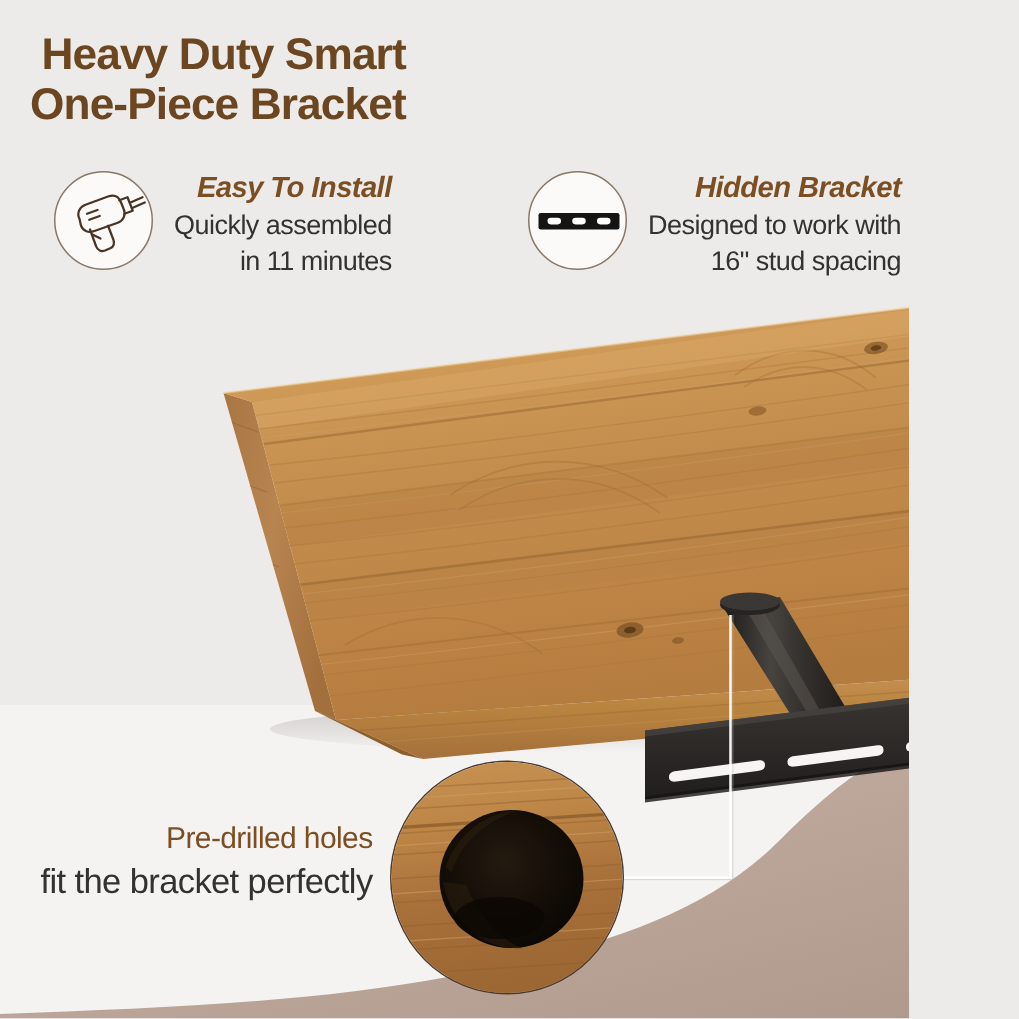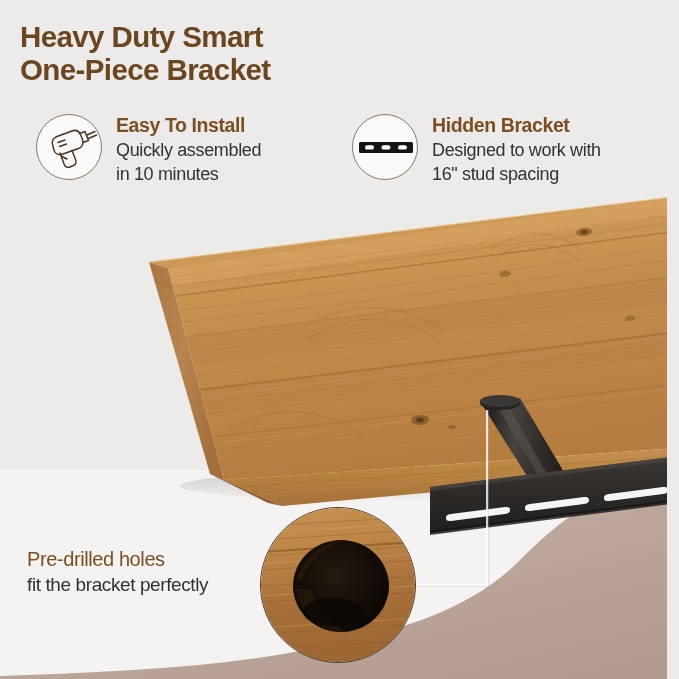--- a/index.html
+++ b/index.html
@@ -5,21 +5,21 @@
 <style>
   * { margin:0; padding:0; box-sizing:border-box; }
   html,body { width:679px; height:679px; }
   body {
     font-family:"Liberation Sans", sans-serif;
     background:#edebe9;
     overflow:hidden;
     position:relative;
   }
 
-  #stage { position:absolute; inset:0; width:667px; height:679px; overflow:hidden; background:#edebe9; }
+  #stage { position:absolute; inset:0; width:606px; height:679px; overflow:hidden; background:#edebe9;text-align:right; }
 
   
   #photo { position:absolute; inset:0; }
 
   
   #title {
     position:absolute; left:20px; top:20px;
     font-size:29.5px; font-weight:bold; line-height:1.12;
     color:#6b4620; letter-spacing:-0.6px; z-index:30;
     white-space:pre;
@@ -34,35 +34,35 @@
     width:66px; height:66px; border-radius:50%;
     border:1.2px solid #8a7765; background:#fbfaf8;
     flex:0 0 66px; position:relative; overflow:visible;
     margin-top:4px;
   }
   .feature-icon svg { position:absolute; left:-6px; top:-6px; }
 
   .feature-text { margin-left:14px; padding-top:4px; }
   .feature-title {
     font-size:19.5px; font-weight:bold; color:#7b4f23;
-    letter-spacing:-0.4px; line-height:1.15; white-space:nowrap;
+    letter-spacing:-0.4px; line-height:1.15; white-space:nowrap;font-style:italic;
   }
   .feature-body {
     font-size:18px; color:#333132; line-height:1.33;
     letter-spacing:-0.35px; margin-top:3px; white-space:pre-line;
   }
 
   
   #caption { position:absolute; left:27px; top:548px; z-index:30; }
   #caption-title {
     font-size:20px; font-weight:normal; color:#7b4f23;
     letter-spacing:-0.4px; white-space:nowrap;
   }
   #caption-body {
-    font-size:19px; color:#333132; letter-spacing:-0.4px;
+    font-size:23px; color:#333132; letter-spacing:-0.4px;
     margin-top:3px; white-space:nowrap;
   }
 
   
   #magnifier {
     position:absolute; left:260px; top:507px; width:156px; height:156px;
     border-radius:50%; overflow:hidden; border:1.1px solid #4a3b2e;
     z-index:25;
   }
 </style>
@@ -297,21 +297,21 @@
           <path d="M31,47.5 L36,50"></path>
 
           <path d="M27,33.5 L34,31"></path>
           <path d="M28.5,37.5 L35.5,35"></path>
         </g>
       </svg>
     </div>
     <div class="feature-text">
       <div class="feature-title">Easy To Install</div>
       <div class="feature-body">Quickly assembled
-in 10 minutes</div>
+in 11 minutes</div>
     </div>
   </div>
 
   <div class="feature" id="feature-1">
     <div class="feature-icon">
       <svg width="78" height="78" viewBox="0 0 78 78">
         <g>
           <rect x="12" y="33" width="54" height="11" rx="1.5" fill="#141414"></rect>
           <rect x="18" y="36.2" width="9" height="4.4" rx="2.2" fill="#ffffff"></rect>
           <rect x="34.5" y="36.2" width="9" height="4.4" rx="2.2" fill="#ffffff"></rect>

